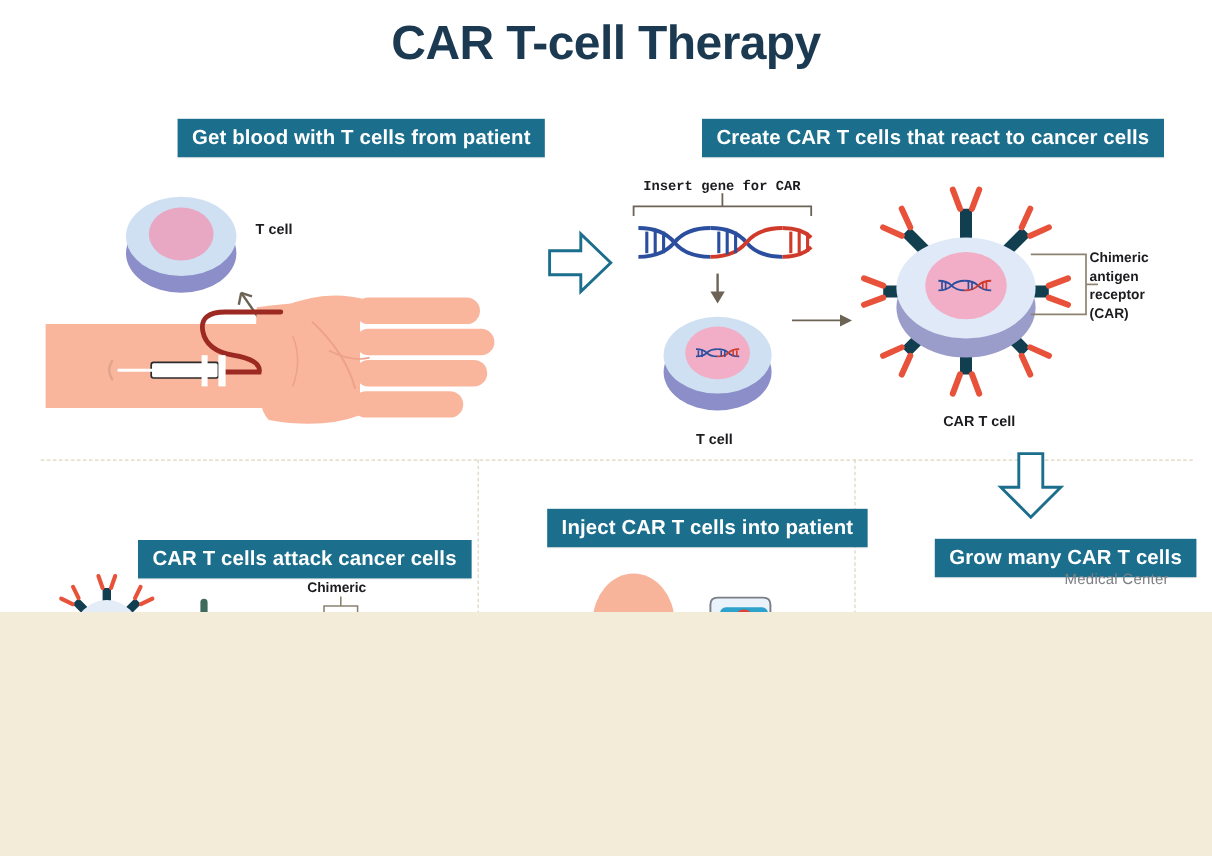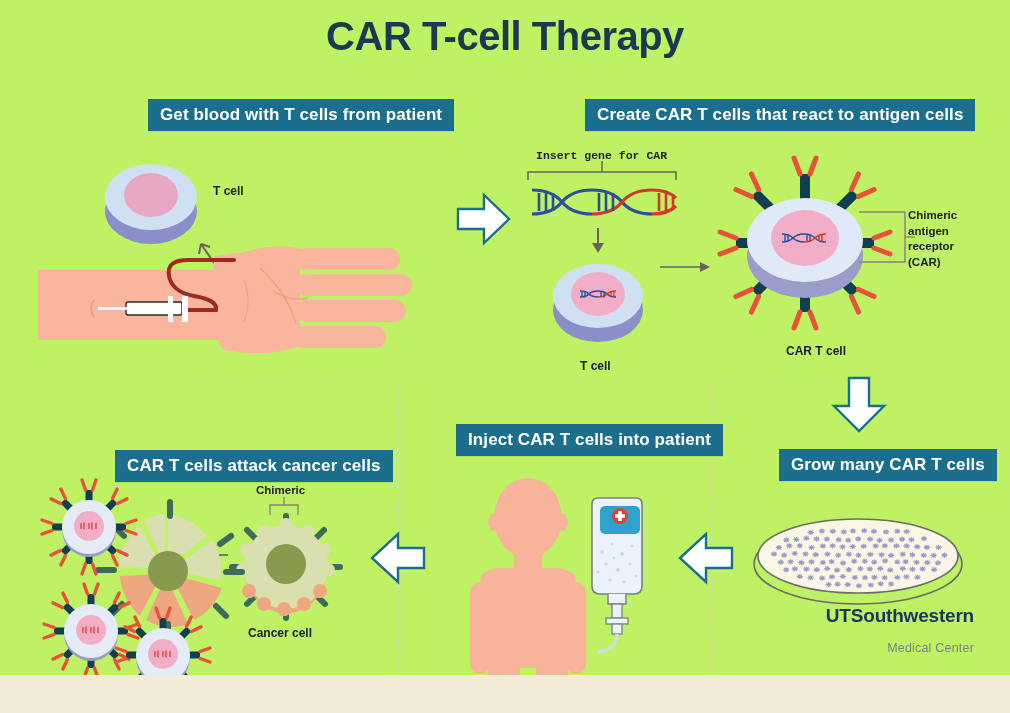--- a/index.html
+++ b/index.html
@@ -5,22 +5,22 @@
 <style>
   * { box-sizing: border-box; }
   html, body {
     margin: 0; padding: 0;
     background: #f2ecd9;
     font-family: "Liberation Sans", sans-serif;
   }
   #stage {
     position: relative;
     width: 1010px;
-    height: 675px;
-    background: #bef264;
+    height: 510px;
+    background: #ffffff;
     overflow: hidden;
   }
 
   
   #page-title {
     position: absolute;
     left: 0; top: 14px;
     width: 1010px;
     text-align: center;
     font-size: 40px;
@@ -133,21 +133,21 @@
 
     <line x1="60" y1="70.5" x2="90" y2="70.5" stroke="#ffffff" stroke-width="2.6"></line>
 
     <path d="M56 62 Q50 70 56 79" stroke="#e3a48e" stroke-width="2" fill="none"></path>
   </svg>
 
   <svg style="position:absolute; left:456px; top:192px;" width="56" height="56">
     <path d="M2 17 L28 17 L28 3 L53 27 L28 51 L28 37 L2 37 Z" fill="#ffffff" stroke="#1b6e8c" stroke-width="2.4"></path>
   </svg>
 
-  <div class="chip" style="left:585px; top:99px;">Create CAR T cells that react to antigen cells</div>
+  <div class="chip" style="left:585px; top:99px;">Create CAR T cells that react to cancer cells</div>
 
   <div class="caption" style="left:536px; top:149px; font-size:11.5px;font-family:Liberation Mono, monospace;">Insert gene for CAR</div>
 
   <svg style="position:absolute; left:524px; top:166px;" width="160" height="70">
 
     <path d="M4 14 L4 6 L152 6 L152 14" stroke="#6c6355" stroke-width="1.5" fill="none"></path>
     <path d="M78 6 L78 -5" stroke="#6c6355" stroke-width="1.5" fill="none"></path>
 
     <g stroke-width="3.2" fill="none">
       <path d="M8 24 Q28 24 38 36 Q48 48 68 48" stroke="#2b4f9e"></path>
@@ -697,17 +697,16 @@
     <g stroke="#cf3a2b" stroke-width="1.2">
       <line x1="47" y1="51" x2="47" y2="57"></line>
         <line x1="50" y1="50.5" x2="50" y2="57.5"></line>
       <line x1="55" y1="51" x2="55" y2="57"></line>
         <line x1="58" y1="50.5" x2="58" y2="57.5"></line>
       <line x1="62" y1="51" x2="62" y2="57"></line>
     </g>
   </svg>
 
   <div id="logo">
-    <div class="l1"><span>UT</span><span>Southwestern</span></div>
     <div class="l2">Medical Center</div>
   </div>
 
 </div>
 
 </body></html>

